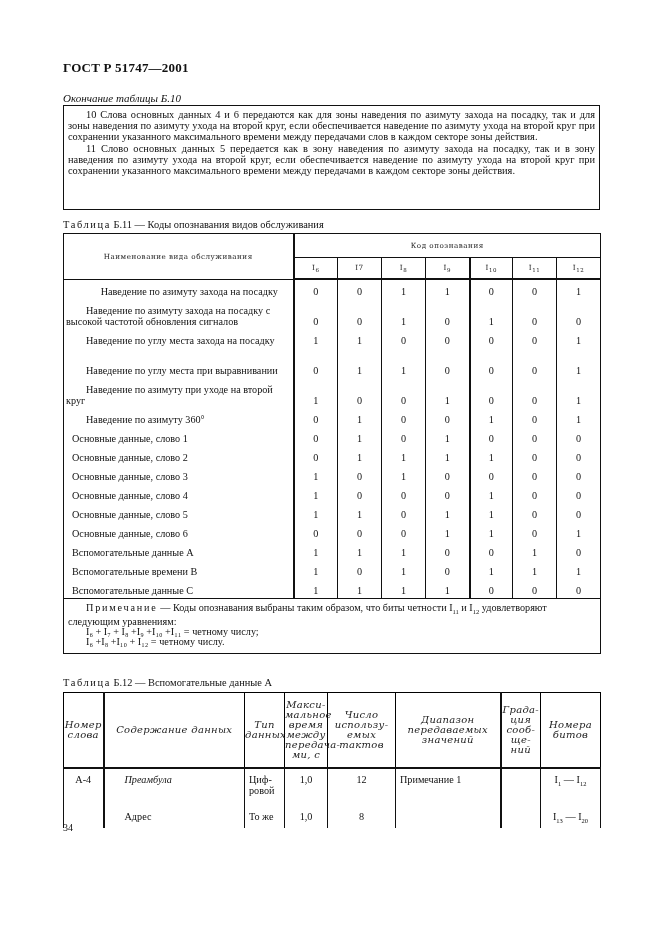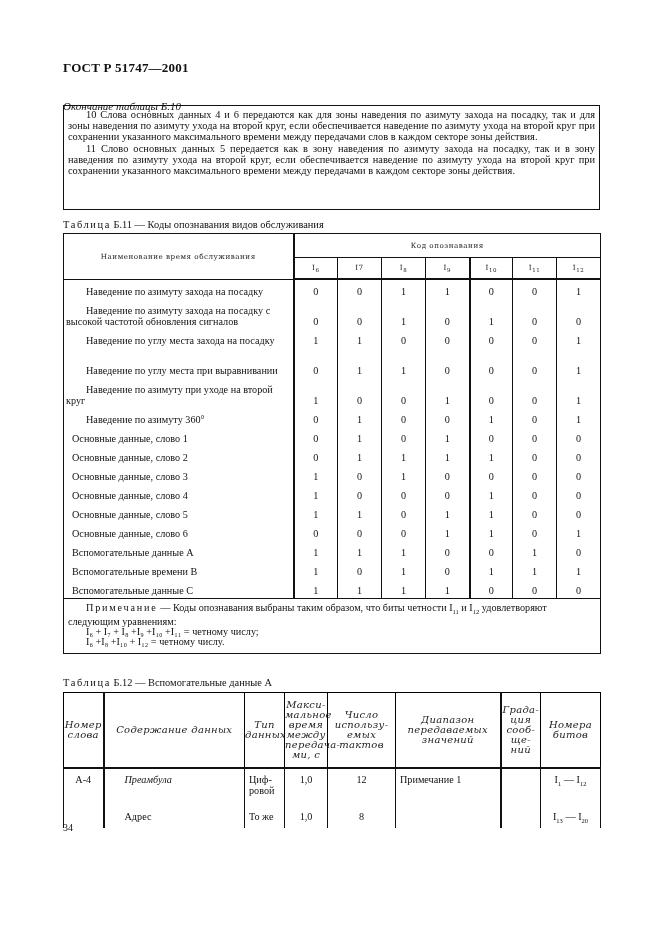--- a/index.html
+++ b/index.html
@@ -2,21 +2,21 @@
 <html><head>
 <meta charset="utf-8">
 <style>
   html, body { margin: 0; padding: 0; background: #ffffff; }
   body {
     width: 661px; height: 936px; position: relative; overflow: hidden;
     font-family: "Liberation Serif", "DejaVu Serif", serif; color: #111;
   }
   .abs { position: absolute; }
   .doc-title { left: 63px; top: 60px; font-size: 13px; font-weight: bold; letter-spacing: 0.2px; }
-  .cont-label { left: 63px; top: 100px; font-size: 11px; font-style: italic; }
+  .cont-label { left: 63px; top: 92px; font-size: 11px; font-style: italic; }
   .note-box {
     left: 63px; top: 105px; width: 537px; height: 105px;
     border: 1.5px solid #111; box-sizing: border-box; padding: 3px 4px 0 4px;
     font-size: 10.4px; line-height: 11.2px; text-align: justify;
   }
   .note-box p { margin: 0; text-indent: 18px; }
   .tbl-caption { font-size: 10.4px; }
   .tbl-caption .spaced { letter-spacing: 1.6px; }
 
   table { border-collapse: collapse; position: absolute; table-layout: fixed; }
@@ -74,36 +74,36 @@
       <col style="width:44px">
       <col style="width:44px">
       <col style="width:44px">
       <col style="width:44px">
       <col style="width:43px">
       <col style="width:44px">
       <col style="width:44px">
   </colgroup>
   <thead>
     <tr>
-      <th rowspan="2" class="hdr-name thick-r">Наименование время обслуживания</th>
+      <th rowspan="2" class="hdr-name thick-r">Наименование вида обслуживания</th>
       <th colspan="7" class="hdr-code">Код опознавания</th>
     </tr>
     <tr class="thead-bottom" id="t11-bits">
         <th class="hdr-bit"><span>I</span><sub>6</sub></th>
         <th class="hdr-bit"><span>I7</span><sub></sub></th>
         <th class="hdr-bit"><span>I</span><sub>8</sub></th>
         <th class="hdr-bit"><span>I</span><sub>9</sub></th>
         <th class="hdr-bit thick-l"><span>I</span><sub>10</sub></th>
         <th class="hdr-bit"><span>I</span><sub>11</sub></th>
         <th class="hdr-bit"><span>I</span><sub>12</sub></th>
       </tr>
   </thead>
   <tbody id="t11-body">
       <tr class="r1" style="height: 20px;">
-        <td class="name thick-r" style="text-indent: 20px; padding-left: 2px;">Наведение по азимуту захода на посадку</td>
+        <td class="name thick-r" style="text-indent: 20px; padding-left: 2px; text-align: center;">Наведение по азимуту захода на посадку</td>
         <td>0</td>
         <td>0</td>
         <td>1</td>
         <td>1</td>
         <td class="thick-l">0</td>
         <td>0</td>
         <td>1</td>
       </tr>
       <tr style="height: 30px;">
         <td class="name thick-r" style="text-indent: 20px; padding-left: 2px;">Наведение по азимуту захода на посадку с высокой частотой обновления сигналов</td>

